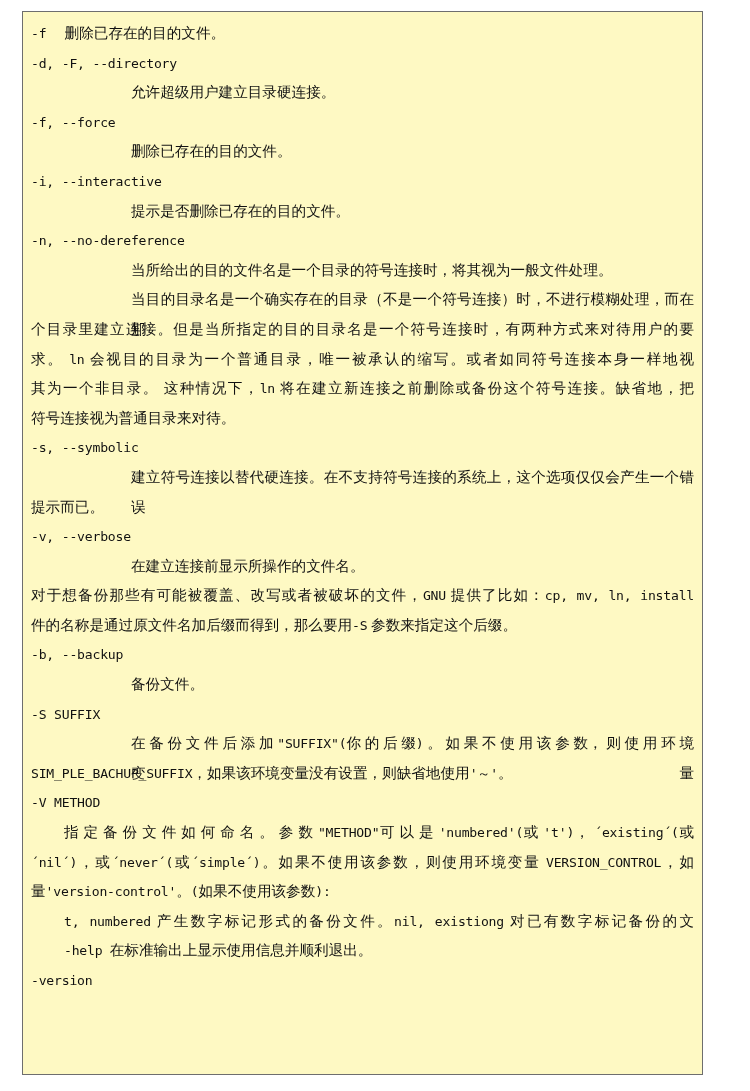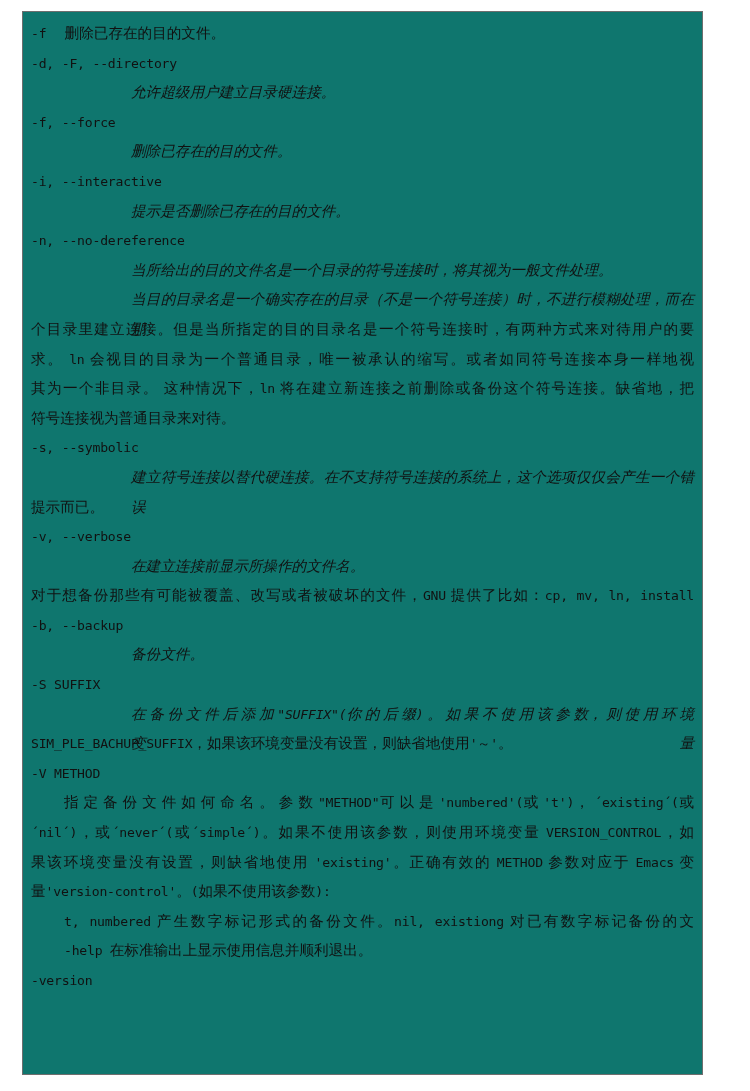--- a/index.html
+++ b/index.html
@@ -52,33 +52,33 @@
 
   
   .cjk {
     font-family: "Liberation Serif", "DejaVu Serif", serif;
     font-size: 14.6px;
   }
 
   
   .ind-0  { padding-left: 0px;   }
   .ind-2  { padding-left: 33px;  }
-  .ind-3  { padding-left: 100px; font-style: italic; }
+  .ind-3  { padding-left: 100px; }
 
   
   .just {
     white-space: normal;
     text-align: justify;
     text-align-last: justify;
   }
 </style>
 </head>
 <body>
 
-<div id="doc-frame" style="border-color: rgb(110, 110, 110); background: #0f766e; color: rgb(17, 17, 17);">
+<div id="doc-frame" style="border-color: rgb(110, 110, 110); background: #fef9c3; color: rgb(17, 17, 17);">
   <div id="doc-body">
       <div class="line ind-0"><span class="mono">-f</span><span class="cjk">     删除已存在的目的文件。</span></div>
       <div class="line ind-0"><span class="mono">-d, -F, --directory</span></div>
       <div class="line ind-3"><span class="cjk">允许超级用户建立目录硬连接。</span></div>
       <div class="line ind-0"><span class="mono">-f, --force</span></div>
       <div class="line ind-3"><span class="cjk">删除已存在的目的文件。</span></div>
       <div class="line ind-0"><span class="mono">-i, --interactive</span></div>
       <div class="line ind-3"><span class="cjk">提示是否删除已存在的目的文件。</span></div>
       <div class="line ind-0"><span class="mono">-n, --no-dereference</span></div>
       <div class="line ind-3"><span class="cjk">当所给出的目的文件名是一个目录的符号连接时，将其视为一般文件处理。</span></div>
@@ -86,27 +86,27 @@
       <div class="line ind-0 just"><span class="cjk">个目录里建立连接。但是当所指定的目的目录名是一个符号连接时，有两种方式来对待用户的要</span></div>
       <div class="line ind-0 just"><span class="cjk">求。 </span><span class="mono">ln</span><span class="cjk"> 会视目的目录为一个普通目录，唯一被承认的缩写。或者如同符号连接本身一样地视</span></div>
       <div class="line ind-0 just"><span class="cjk">其为一个非目录。 这种情况下，</span><span class="mono">ln</span><span class="cjk"> 将在建立新连接之前删除或备份这个符号连接。缺省地，把</span></div>
       <div class="line ind-0"><span class="cjk">符号连接视为普通目录来对待。</span></div>
       <div class="line ind-0"><span class="mono">-s, --symbolic</span></div>
       <div class="line ind-3 just"><span class="cjk">建立符号连接以替代硬连接。在不支持符号连接的系统上，这个选项仅仅会产生一个错误</span></div>
       <div class="line ind-0"><span class="cjk">提示而已。</span></div>
       <div class="line ind-0"><span class="mono">-v, --verbose</span></div>
       <div class="line ind-3"><span class="cjk">在建立连接前显示所操作的文件名。</span></div>
       <div class="line ind-0 just"><span class="cjk">对于想备份那些有可能被覆盖、改写或者被破坏的文件，</span><span class="mono">GNU</span><span class="cjk"> 提供了比如：</span><span class="mono">cp, mv, ln, install</span></div>
+      <div class="line ind-0"><span class="cjk">件的名称是通过原文件名加后缀而得到，那么要用</span><span class="mono">-S</span><span class="cjk"> 参数来指定这个后缀。</span></div>
       <div class="line ind-0"><span class="mono">-b, --backup</span></div>
       <div class="line ind-3"><span class="cjk">备份文件。</span></div>
       <div class="line ind-0"><span class="mono">-S SUFFIX</span></div>
       <div class="line ind-3 just"><span class="cjk">在 备 份 文 件 后 添 加 </span><span class="mono">"SUFFIX"(</span><span class="cjk">你 的 后 缀</span><span class="mono">)</span><span class="cjk"> 。 如 果 不 使 用 该 参 数， 则 使 用 环 境 变 量</span></div>
       <div class="line ind-0"><span class="mono">SIM_PLE_BACHUP_SUFFIX</span><span class="cjk">，如果该环境变量没有设置，则缺省地使用</span><span class="mono">'～'</span><span class="cjk">。</span></div>
       <div class="line ind-0"><span class="mono">-V METHOD</span></div>
       <div class="line ind-2 just"><span class="cjk">指 定 备 份 文 件 如 何 命 名 。 参 数 </span><span class="mono">"METHOD"</span><span class="cjk">可 以 是 </span><span class="mono">'numbered'(</span><span class="cjk">或 </span><span class="mono">'t')</span><span class="cjk">， </span><span class="mono">´existing´(</span><span class="cjk">或</span></div>
       <div class="line ind-0 just"><span class="mono">´nil´)</span><span class="cjk">，或</span><span class="mono">´never´(</span><span class="cjk">或</span><span class="mono">´simple´)</span><span class="cjk">。如果不使用该参数，则使用环境变量 </span><span class="mono">VERSION_CONTROL</span><span class="cjk">，如</span></div>
-      <div class="line ind-0 just"><span class="cjk">果该环境变量没有设置，则缺省地使用 </span><span class="mono">'existing'</span><span class="cjk">。正确有效的 </span><span class="mono">METHOD</span><span class="cjk"> 参数对应于 </span><span class="mono">Emacs</span><span class="cjk"> 变</span></div>
       <div class="line ind-0"><span class="cjk">量</span><span class="mono">'version-control'</span><span class="cjk">。</span><span class="mono">(</span><span class="cjk">如果不使用该参数</span><span class="mono">):</span></div>
       <div class="line ind-2 just"><span class="mono">t, numbered</span><span class="cjk"> 产生数字标记形式的备份文件。</span><span class="mono">nil, existiong</span><span class="cjk"> 对已有数字标记备份的文</span></div>
       <div class="line ind-2"><span class="mono">-help</span><span class="cjk">  在标准输出上显示使用信息并顺利退出。</span></div>
       <div class="line ind-0"><span class="mono">-version</span></div>
     </div>
 </div>
 
 </body></html>

